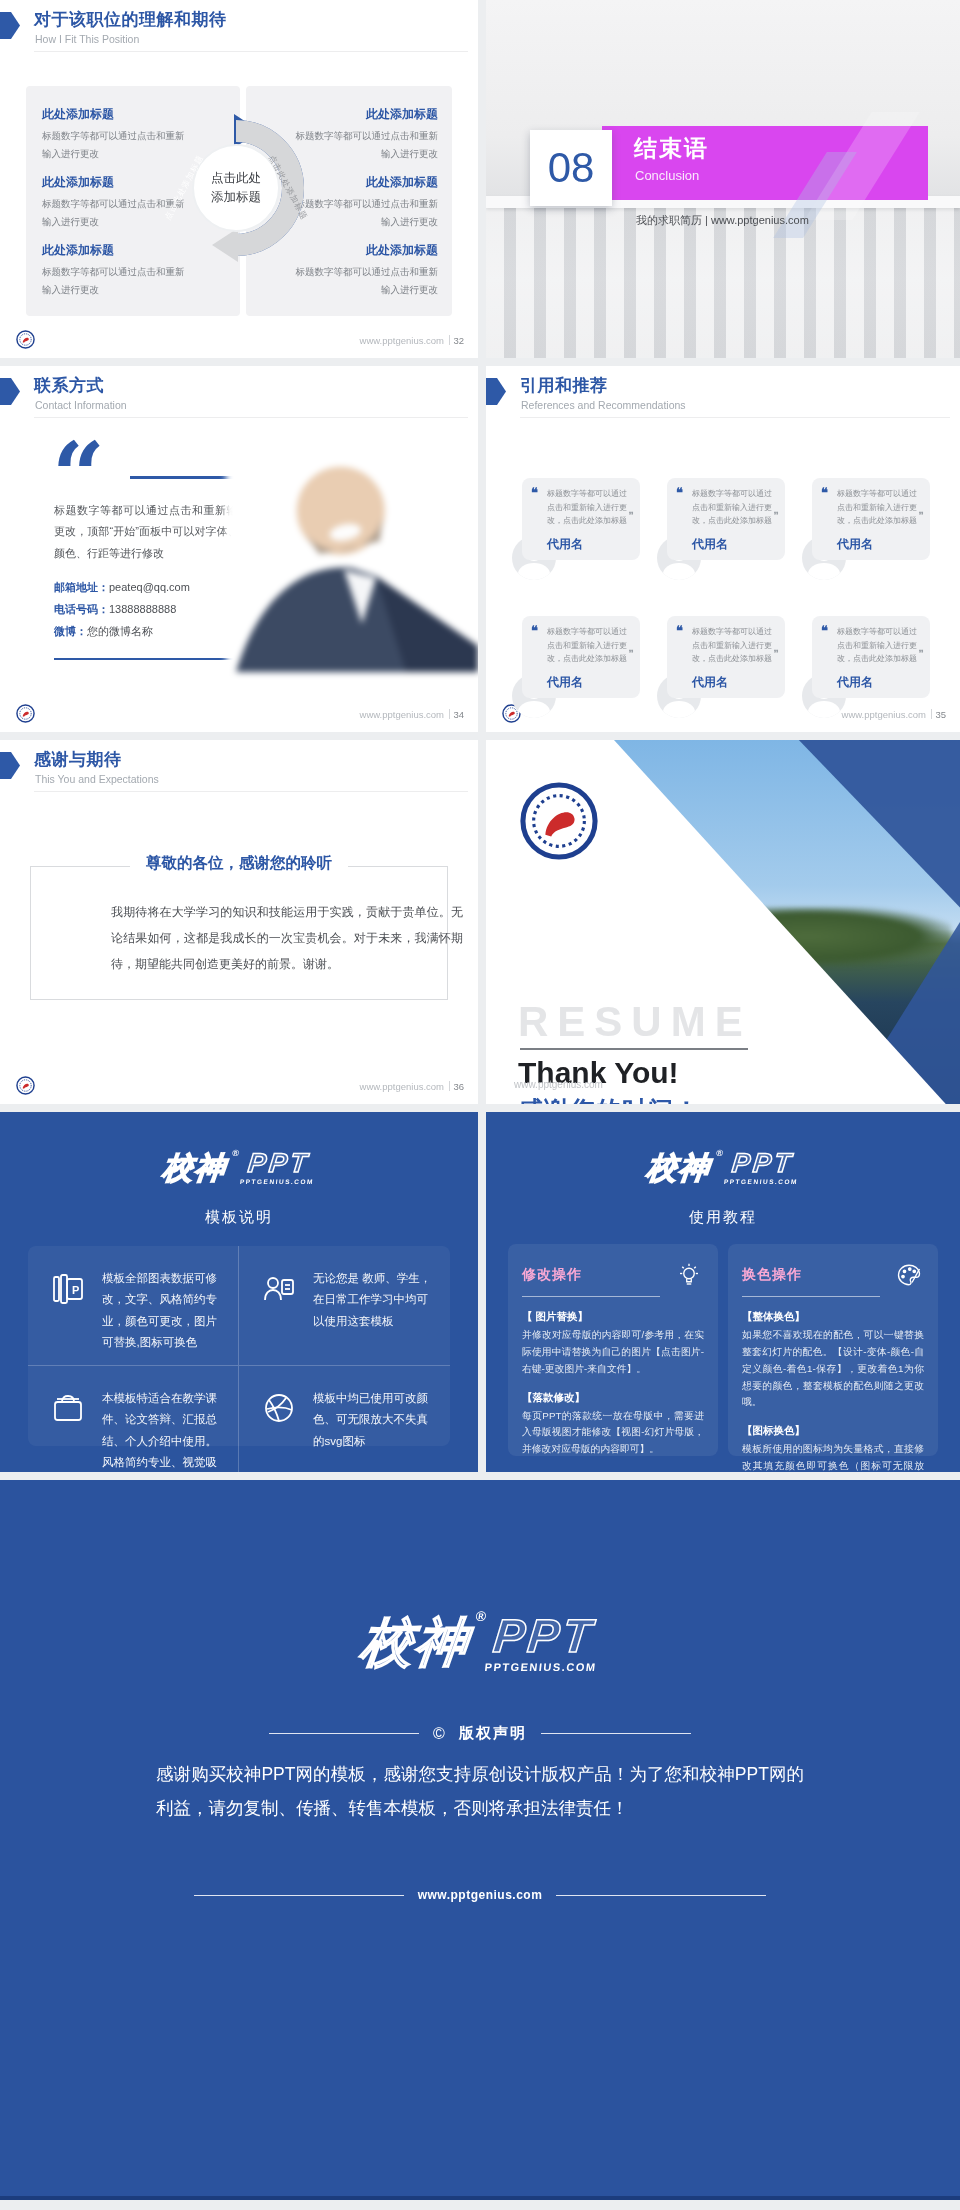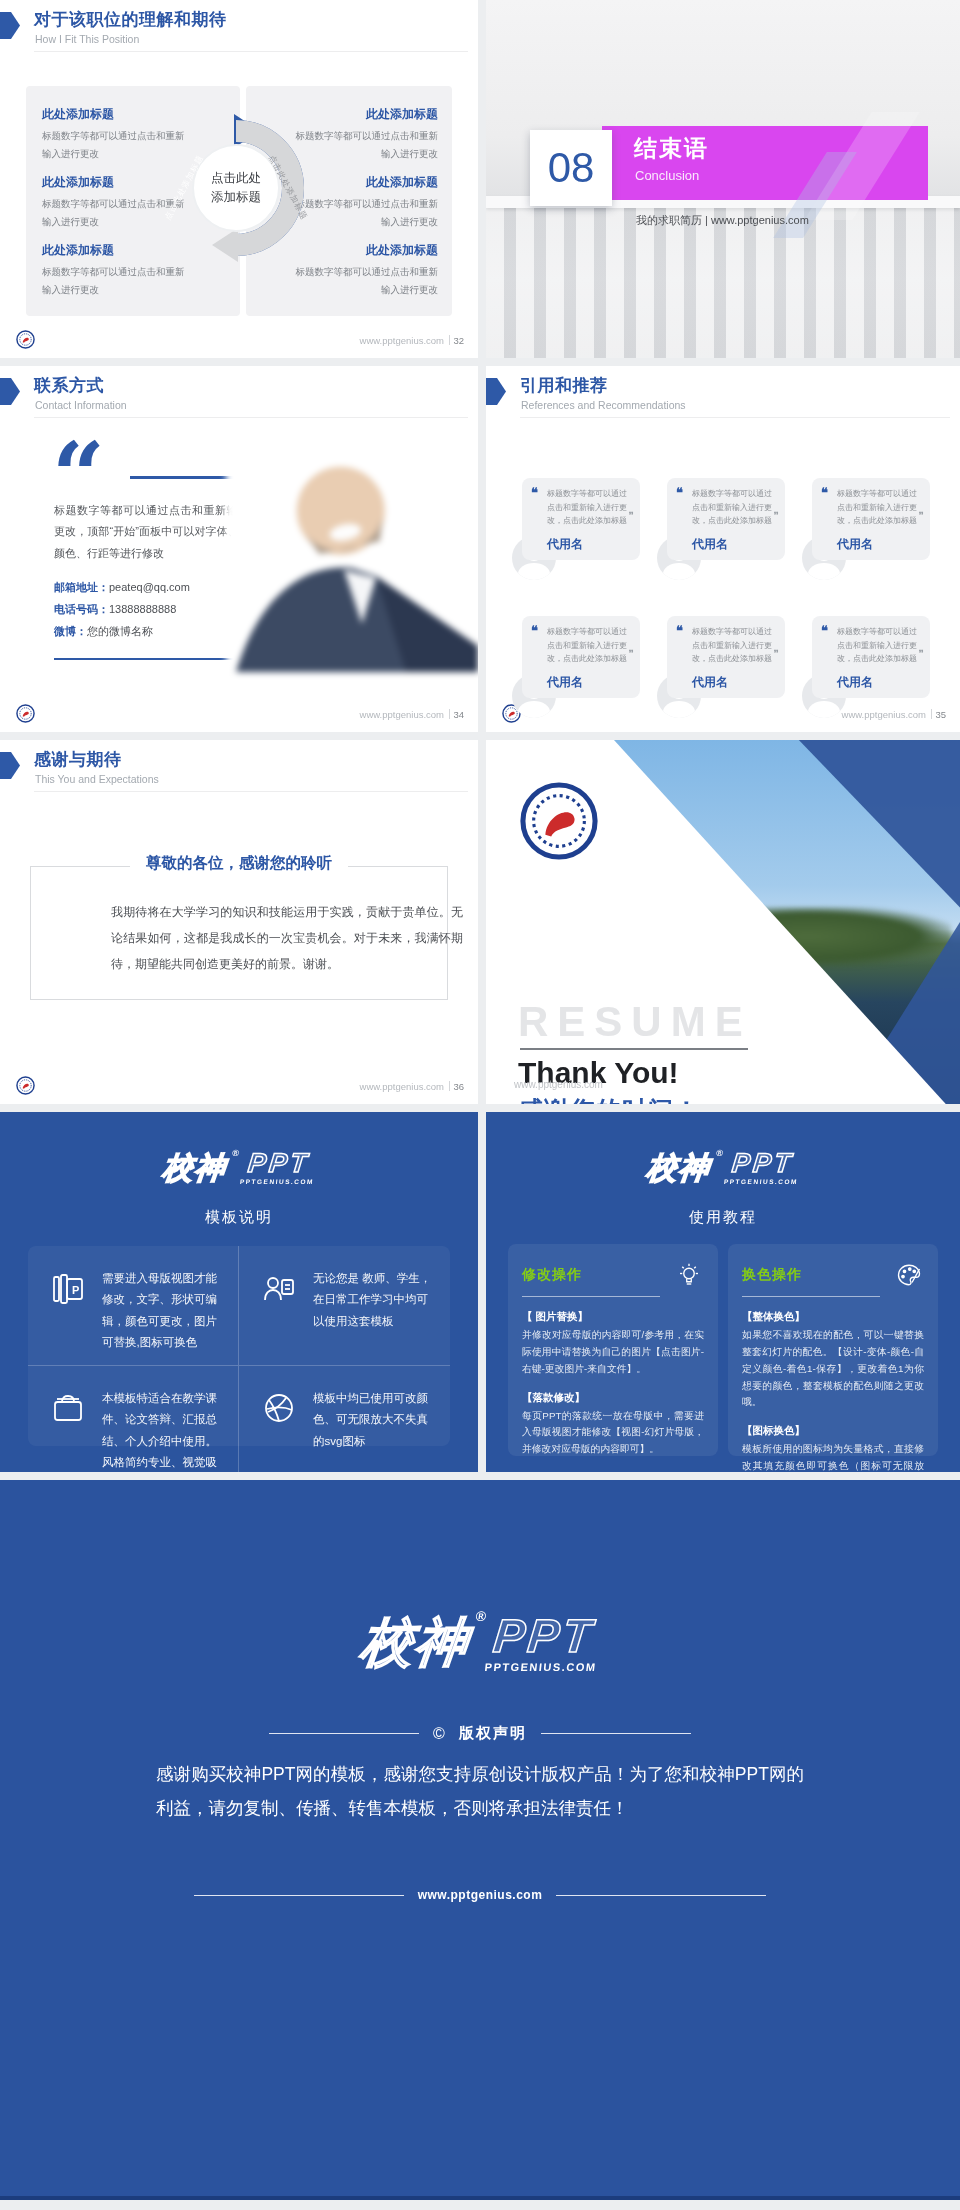--- a/index.html
+++ b/index.html
@@ -129,21 +129,21 @@
   .pcell:nth-child(1) { border-right:1px solid rgba(255,255,255,.22); border-bottom:1px solid rgba(255,255,255,.22); }
   .pcell:nth-child(2) { border-bottom:1px solid rgba(255,255,255,.22); }
   .pcell:nth-child(3) { border-right:1px solid rgba(255,255,255,.22); }
   .pcell .ptext { font-size:11.5px; color:rgba(255,255,255,.95); line-height:1.85; }
   .picon { flex:0 0 40px; }
 
   
   .tcard { position:absolute; top:132px; width:210px; height:212px; background:rgba(255,255,255,.07); border-radius:8px; padding:16px 14px; }
   .tc1 { left:22px; } .tc2 { left:242px; }
   .tchead { display:flex; justify-content:space-between; align-items:center; }
-  .tchead .h { font-size:14px; font-weight:bold; color:#84cc16; letter-spacing:1px;font-family:Liberation Mono, monospace; }
+  .tchead .h { font-size:14px; font-weight:bold; color:#f9a8d4; letter-spacing:1px;font-family:Liberation Mono, monospace; }
   .tcline { width:76%; height:1px; background:rgba(255,255,255,.55); margin-top:6px; }
   .tcsub { font-size:10.5px; font-weight:bold; color:#fff; margin-top:13px; }
   .tcbody { font-size:9.8px; color:rgba(255,255,255,.88); line-height:1.72; margin-top:3px; text-align:justify; }
 
   
   .brand-wrap-lg { position:absolute; left:0; right:0; top:128px; }
   .copyrow { position:absolute; left:0; right:0; top:244px; display:flex; align-items:center; justify-content:center; gap:14px; }
   .copyrow .ln { width:150px; height:1px; background:rgba(255,255,255,.85); }
   .copyrow .ct { font-size:15px; font-weight:bold; color:#fff; letter-spacing:2px; }
   .copyrow .cc { font-size:16px; color:#fff; }
@@ -407,21 +407,21 @@
   </div>
   <div class="ptitle">模板说明</div>
   <div class="pgrid">
     <div class="pcell">
       <svg class="picon" width="40" height="40" viewBox="0 0 40 40" fill="none" stroke="#fff" stroke-width="1.8">
         <rect x="6" y="9" width="5" height="24" rx="1.5"></rect>
         <rect x="13" y="7" width="6" height="28" rx="1.5"></rect>
         <rect x="19" y="11" width="15" height="20" rx="2"></rect>
         <text x="24" y="26" fill="#fff" stroke="none" font-size="11" font-weight="bold">P</text>
       </svg>
-      <div class="ptext">需要进入母版视图才能修改，文字、形状可编辑，颜色可更改，图片可替换,图标可换色</div>
+      <div class="ptext">模板全部图表数据可修改，文字、风格简约专业，颜色可更改，图片可替换,图标可换色</div>
     </div>
     <div class="pcell">
       <svg class="picon" width="40" height="40" viewBox="0 0 40 40" fill="none" stroke="#fff" stroke-width="1.8">
         <circle cx="14" cy="15" r="5"></circle>
         <path d="M6 32 C6 25,10 22,14 22 C18 22,22 25,22 32"></path>
         <rect x="23" y="12" width="11" height="14" rx="2"></rect>
         <line x1="26" y1="17" x2="31" y2="17"></line>
         <line x1="26" y1="21" x2="31" y2="21"></line>
       </svg>
       <div class="ptext">无论您是 教师、学生，在日常工作学习中均可以使用这套模板</div>

